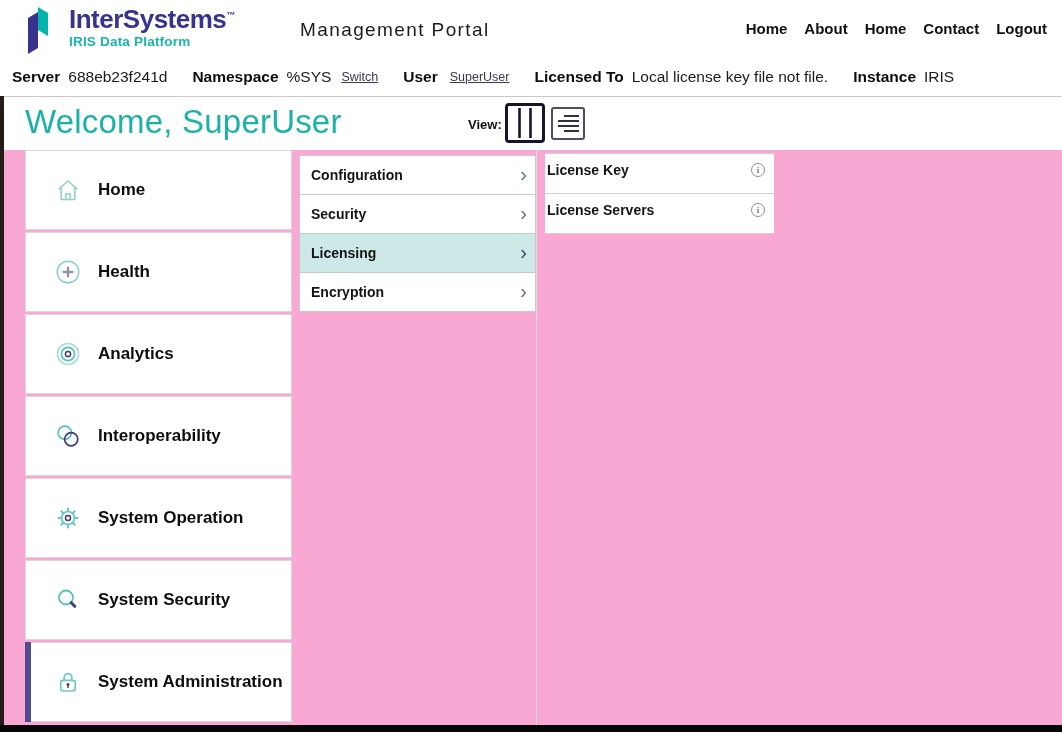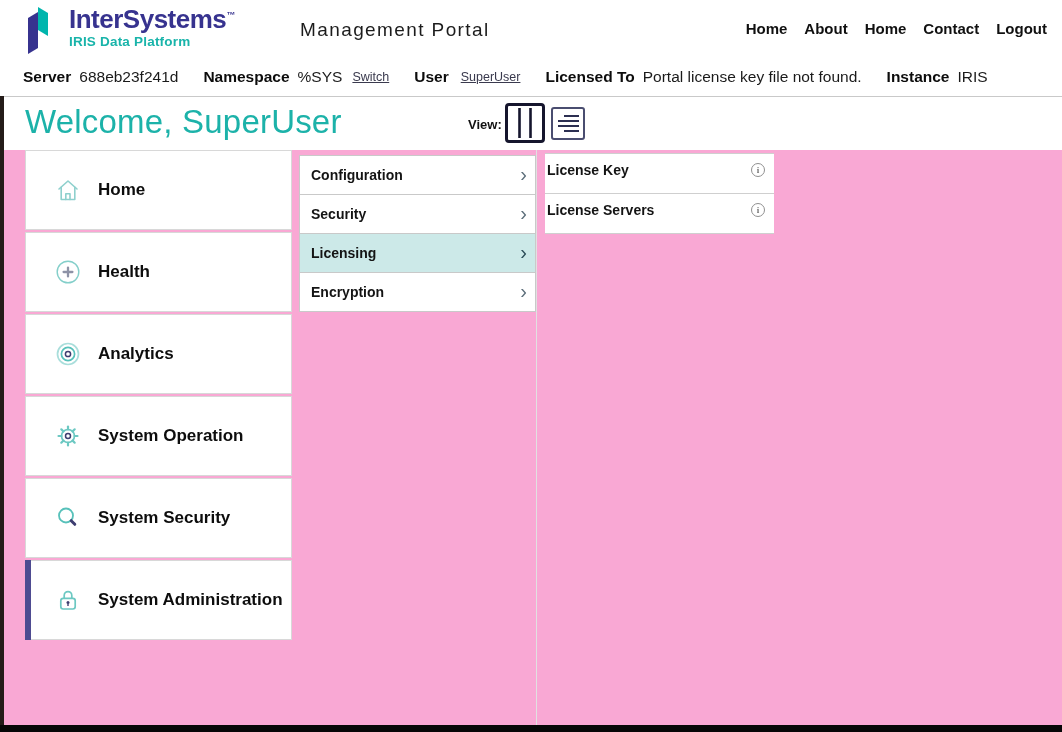--- a/index.html
+++ b/index.html
@@ -12,21 +12,21 @@
   .logo { position:absolute; left:25px; top:6px; display:flex; align-items:flex-start; gap:8px; }
   .logo-text .brand { font-size:26px; font-weight:700; color:#37338f; letter-spacing:-0.5px; line-height:1.05; }
   .logo-text .brand sup { font-size:9px; font-weight:700; vertical-align:super; }
   .logo-text .sub { font-size:13.5px; font-weight:700; color:#19b4aa; letter-spacing:0.2px; margin-top:1px; }
   .portal-title { position:absolute; left:300px; top:19px; font-size:19px; font-weight:500; letter-spacing:1.4px; color:#1c1c1c; }
   .topnav { position:absolute; right:15px; top:20px; display:flex; gap:17px; }
   .topnav span { font-size:15px; font-weight:600; color:#101010; cursor:pointer; }
 
   
   .infobar { position:absolute; left:0; top:58px; width:1062px; height:39px; display:flex; align-items:center;
-             padding-left:23px; border-bottom:1px solid #c9c9c9; font-size:15.5px; background:#fff; }
+             padding-left:12px; border-bottom:1px solid #c9c9c9; font-size:15.5px; background:#fff; }
   .ib-label { font-weight:700; color:#0c0c0c; margin-right:8px; white-space:nowrap; }
   .ib-value { font-weight:400; color:#1a1a1a; white-space:nowrap; }
   .gap { margin-left:25px; }
   .ib-link { font-size:12.5px; color:#3a3a4e; text-decoration:underline; margin-left:10px; cursor:pointer; white-space:nowrap; }
 
   
   .welcomebar { position:absolute; left:0; top:97px; width:1062px; height:53px; background:#fff; }
   .welcome-h1 { position:absolute; left:25px; top:6px; font-size:33px; font-weight:500; color:#1cb2a9; letter-spacing:0.2px; }
   .view-label { position:absolute; left:468px; top:20px; font-size:13px; font-weight:700; color:#111; }
   .view-btn { position:absolute; background:#fff; display:flex; align-items:center; justify-content:center; cursor:pointer; padding:0; }
@@ -93,21 +93,21 @@
 
   <div class="infobar">
     <span class="ib-label">Server</span>
     <span class="ib-value">688eb23f241d</span>
     <span class="ib-label gap">Namespace</span>
     <span class="ib-value">%SYS</span>
     <a class="ib-link">Switch</a>
     <span class="ib-label gap">User</span>
     <a class="ib-link" style="margin-left:4px;">SuperUser</a>
     <span class="ib-label gap">Licensed To</span>
-    <span class="ib-value">Portal license key file not found.</span>
+    <span class="ib-value">Local license key file not file.</span>
     <span class="ib-label gap">Instance</span>
     <span class="ib-value">IRIS</span>
   </div>
 
   <div class="welcomebar">
     <h1 class="welcome-h1">Welcome, SuperUser</h1>
     <span class="view-label">View:</span>
     <button class="view-btn columns">
       <svg width="34" height="34" viewBox="0 0 34 34">
         <line x1="11.5" y1="2" x2="11.5" y2="32" stroke="#15152d" stroke-width="2.6"></line>
@@ -151,20 +151,29 @@
       <span class="sb-icon">
         <svg width="26" height="26" viewBox="0 0 26 26" fill="none">
           <circle cx="13" cy="13" r="10.5" stroke="#a9dedb" stroke-width="1.7"></circle>
           <circle cx="13" cy="13" r="6.6" stroke="#57c1ba" stroke-width="1.7"></circle>
           <circle cx="13" cy="13" r="2.6" stroke="#3e3e70" stroke-width="1.5"></circle>
         </svg>
       </span>
       <span class="sb-label">Analytics</span>
     </div>
 
+    <div class="sb-item">
+      <span class="sb-icon">
+        <svg width="26" height="26" viewBox="0 0 26 26" fill="none">
+          <circle cx="9.8" cy="9.8" r="6.6" stroke="#57c1ba" stroke-width="1.7"></circle>
+          <circle cx="16.2" cy="16.2" r="6.6" stroke="#3e3e70" stroke-width="1.7"></circle>
+        </svg>
+      </span>
+      <span class="sb-label">Interoperability</span>
+    </div>
 
     <div class="sb-item">
       <span class="sb-icon">
         <svg width="26" height="26" viewBox="0 0 26 26" fill="none" stroke-linecap="round">
           <circle cx="13" cy="13" r="6.5" stroke="#6cc8c2" stroke-width="1.7"></circle>
           <g stroke="#6cc8c2" stroke-width="2.2">
             <line x1="19.5" y1="13" x2="22.5" y2="13"></line>
             <line x1="17.6" y1="17.6" x2="19.7" y2="19.7"></line>
             <line x1="13" y1="19.5" x2="13" y2="22.5"></line>
             <line x1="8.4" y1="17.6" x2="6.3" y2="19.7"></line>

